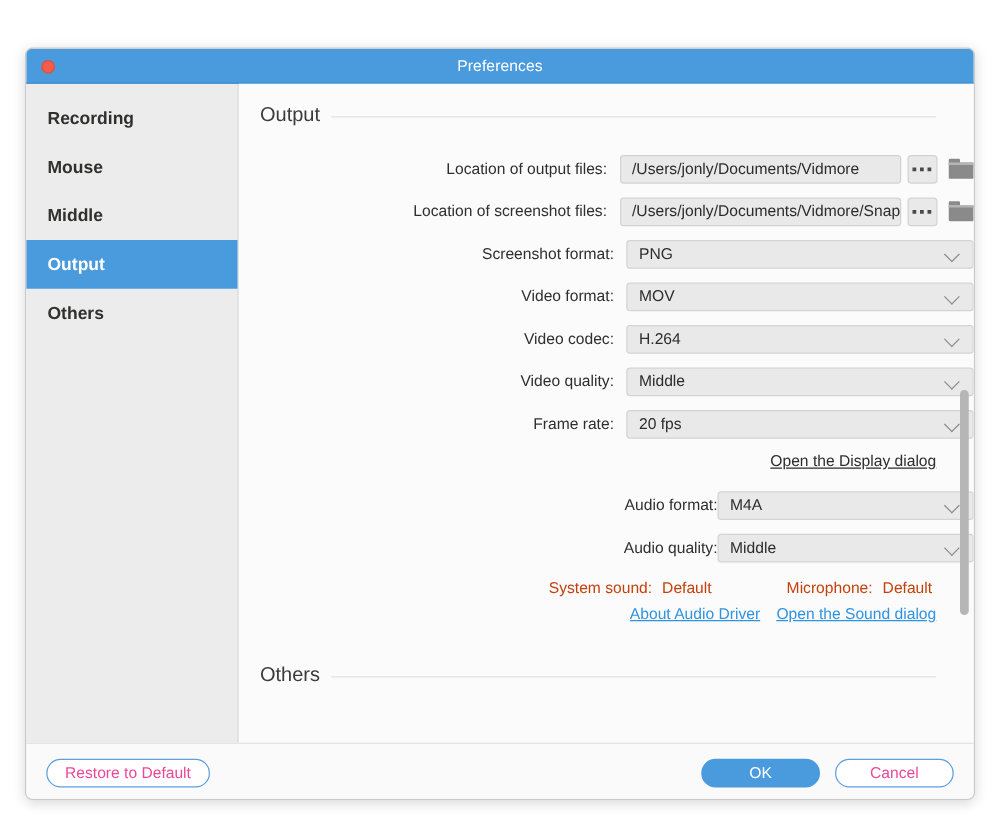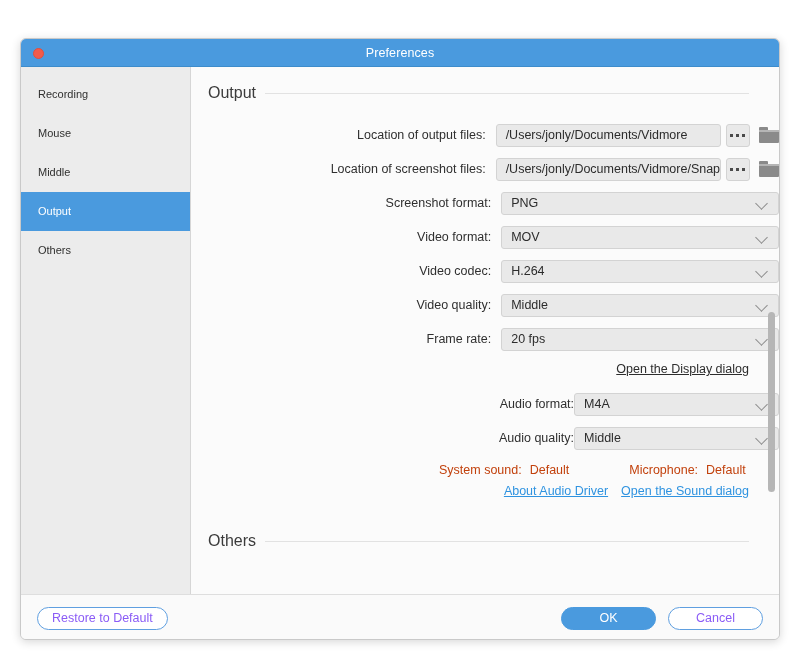--- a/index.html
+++ b/index.html
@@ -71,24 +71,25 @@
     background: #ececec;
     border-right: 1px solid #d6d6d6;
     box-sizing: border-box;
     padding-top: 8px;
     flex: 0 0 170px;
   }
   .side-item {
     height: 39px;
     line-height: 39px;
     padding-left: 17px;
-    font-size: 11px;
+    font-size: 14px;
     color: #30302f;
     cursor: pointer;
     white-space: nowrap;
+    font-weight: bold;
   }
   .side-item.active {
     background: #4a9ade;
     color: #ffffff;
   }
 
   
   #content {
     flex: 1 1 auto;
     position: relative;
@@ -326,21 +327,21 @@
     align-items: center;
     justify-content: center;
     font-size: 12.5px;
     cursor: pointer;
     padding: 0 14px;
     white-space: nowrap;
   }
   .btn-outline {
     background: #ffffff;
     border: 1px solid #5f9fe0;
-    color: #8b5cf6;
+    color: #ec4899;
   }
   .btn-primary {
     background: #4a9ade;
     border: 1px solid #4a9ade;
     color: #ffffff;
     width: 95px;
     padding: 0;
   }
   .btn-cancel { width: 95px; padding: 0; }
   .spacer { flex: 1 1 auto; }

